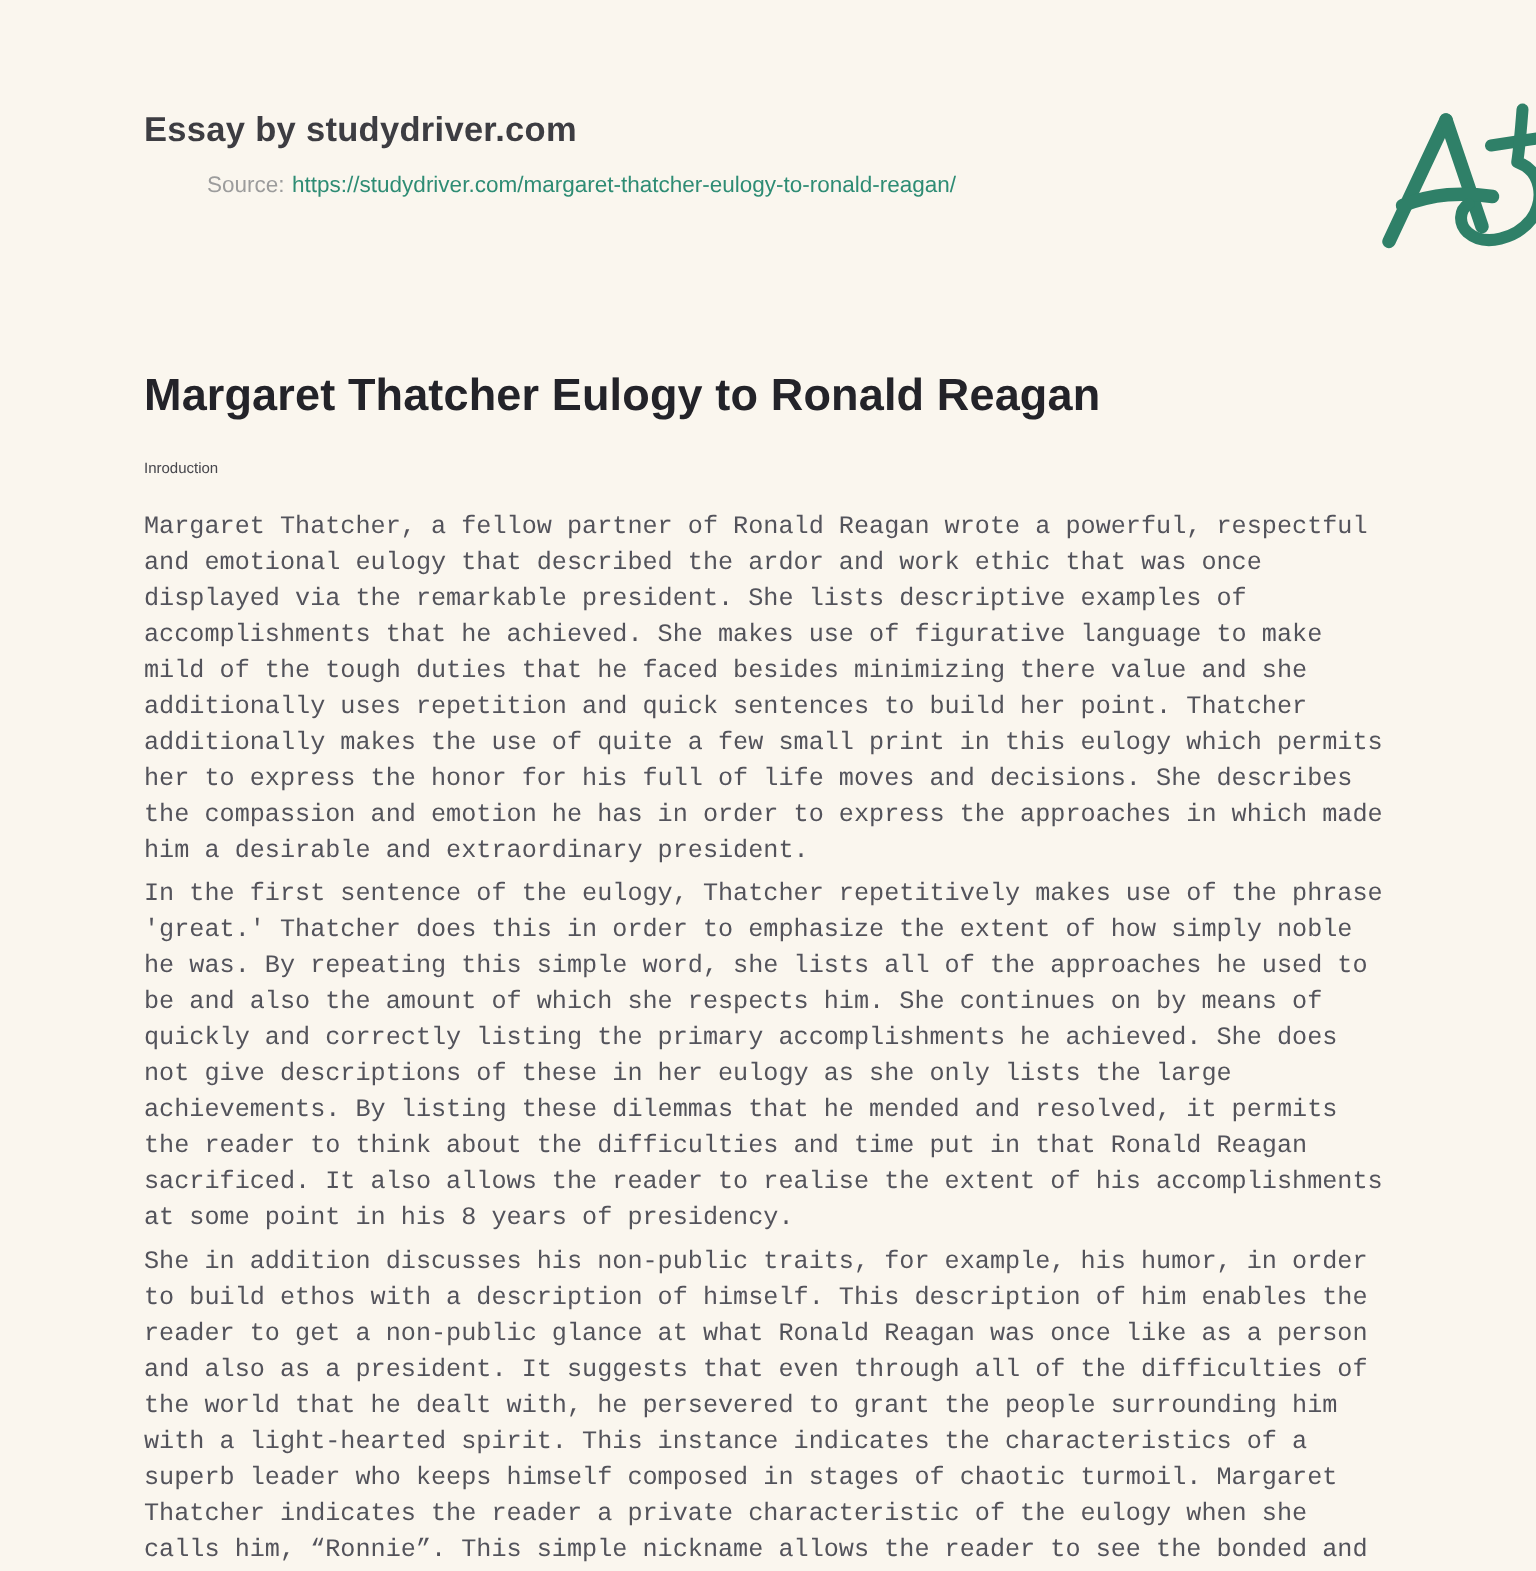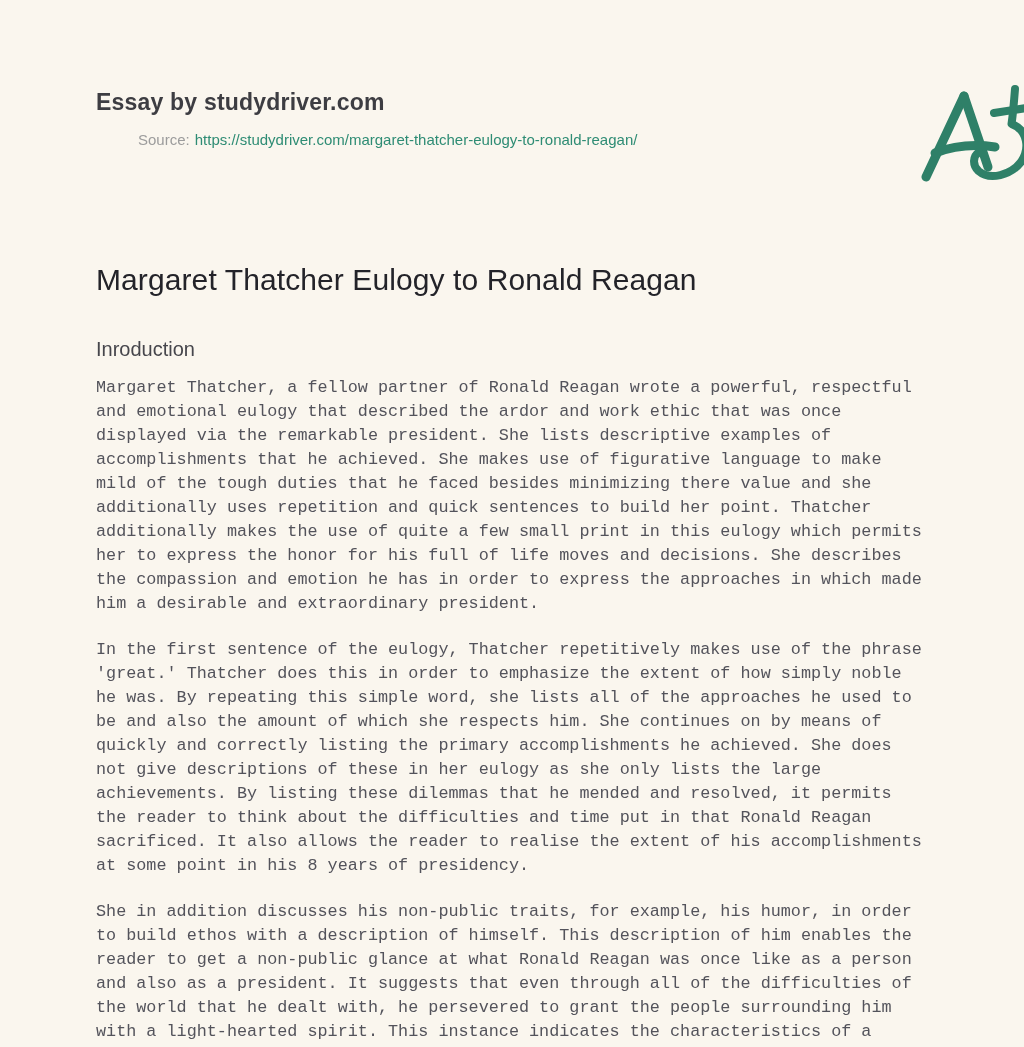--- a/index.html
+++ b/index.html
@@ -21,21 +21,21 @@
     width: 1024px;
     height: 1047px;
     overflow: hidden;
     background: var(--background);
     font-family: "Liberation Sans", sans-serif;
   }
   .page {
     position: relative;
     width: 1024px;
     height: 1047px;
-    padding: 16px 96px;
+    padding: 0 96px;
   }
   .page-header {
     position: relative;
     padding-top: 73px;
   }
   .header-title {
     margin: 0;
     font-size: 23px;
     font-weight: 700;
     letter-spacing: 0.2px;
@@ -61,39 +61,39 @@
     top: 68px;
     width: 120px;
     height: 98px;
     color: var(--logo-green);
   }
   .logo svg { width: 100%; height: 100%; display: block; }
   .essay-title {
     margin: 110px 0 0 0;
     font-size: 30px;
     line-height: 38px;
-    font-weight: 400;
+    font-weight: 700;
     letter-spacing: 0.1px;
     color: var(--title-color);
   }
   .section-label {
-    margin: 40px 0 0 0;
-    font-size: 20px;
+    margin: 20px 0 0 0;
+    font-size: 10px;
     line-height: 20px;
     color: var(--label-color);
   }
   .para {
     margin: 17px 0 0 0;
     width: 829px;
     font-size: 16.8px;
     line-height: 24px;
     color: var(--body-color);
     font-family: Liberation Mono, monospace;
   }
-  .para + .para { margin-top: 22px; }
+  .para + .para { margin-top: 5px; }
 </style>
 </head>
 <body>
 
 <div class="page">
 
   <header class="page-header">
     <h1 class="header-title">Essay by studydriver.com</h1>
     <div class="source-row">
       <span class="source-label">Source:</span><a class="source-link" href="#">https://studydriver.com/margaret-thatcher-eulogy-to-ronald-reagan/</a>

